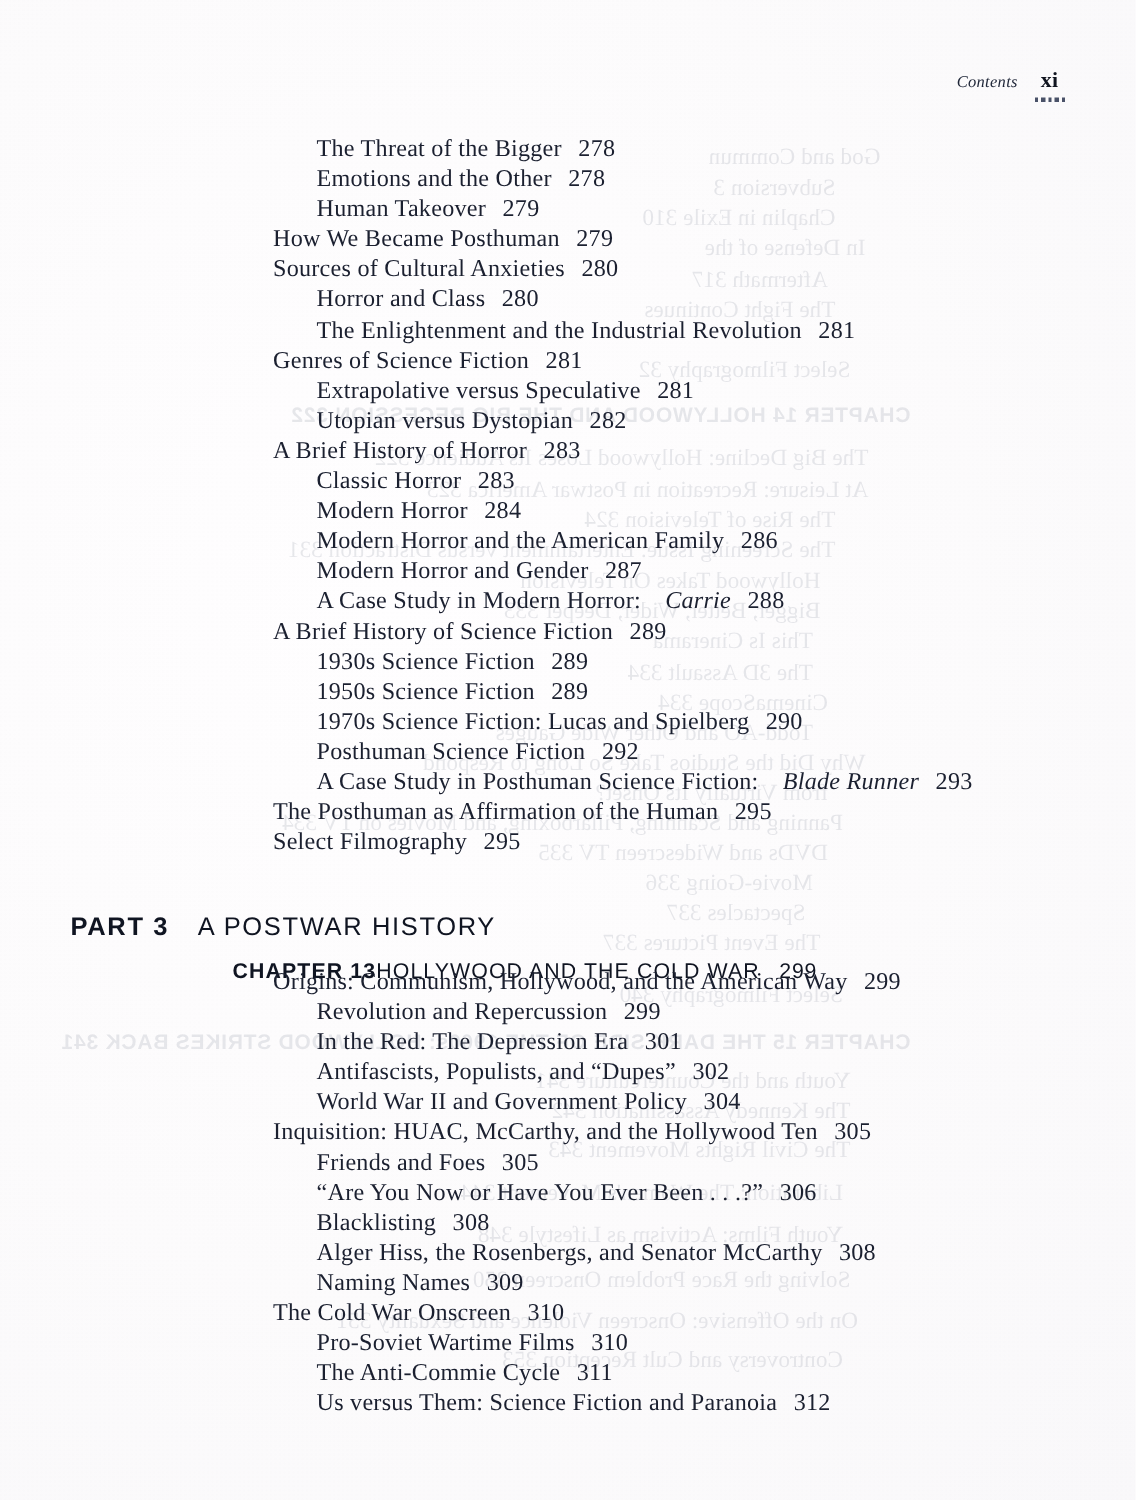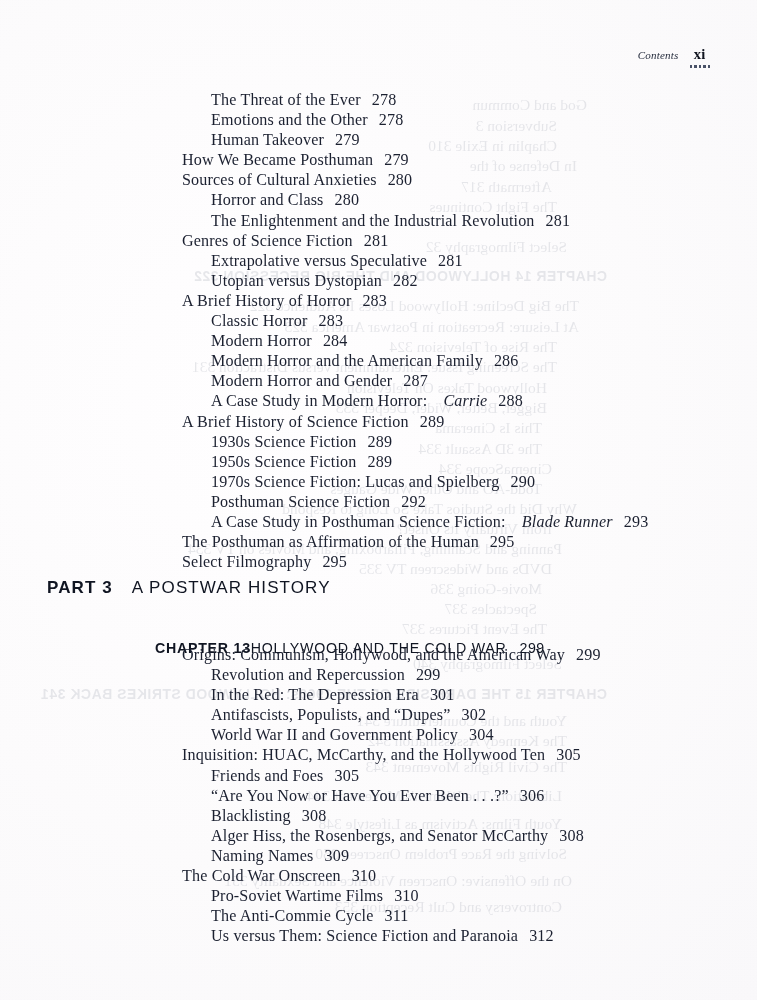--- a/index.html
+++ b/index.html
@@ -133,20 +133,21 @@
   .part-num {
     font-weight: bold;
     font-size: 17px;
     letter-spacing: 1.1px;
   }
   .part-title {
     font-weight: normal;
     font-size: 17px;
     letter-spacing: 1.1px;
     margin-left: 19px;
+    margin-top: 30px;
   }
 
   
   .chap-head {
     position: absolute;
     left: 155px;
     display: flex;
     align-items: baseline;
     font-family: "Liberation Sans", "DejaVu Sans", sans-serif;
     color: #101522;
@@ -235,21 +236,21 @@
             <i></i>
             <i></i>
             <i></i>
             <i></i>
           </span>
       </span>
     </div>
 
     <div class="toc-block" id="toc-1" style="top: 90px;">
         <div class="toc-line lvl2">
-          <span class="ttl">The Threat of the Ever</span>
+          <span class="ttl">The Threat of the Bigger</span>
           <span class="pg">278</span>
         </div>
         <div class="toc-line lvl2">
           <span class="ttl">Emotions and the Other</span>
           <span class="pg">278</span>
         </div>
         <div class="toc-line lvl2">
           <span class="ttl">Human Takeover</span>
           <span class="pg">279</span>
         </div>

